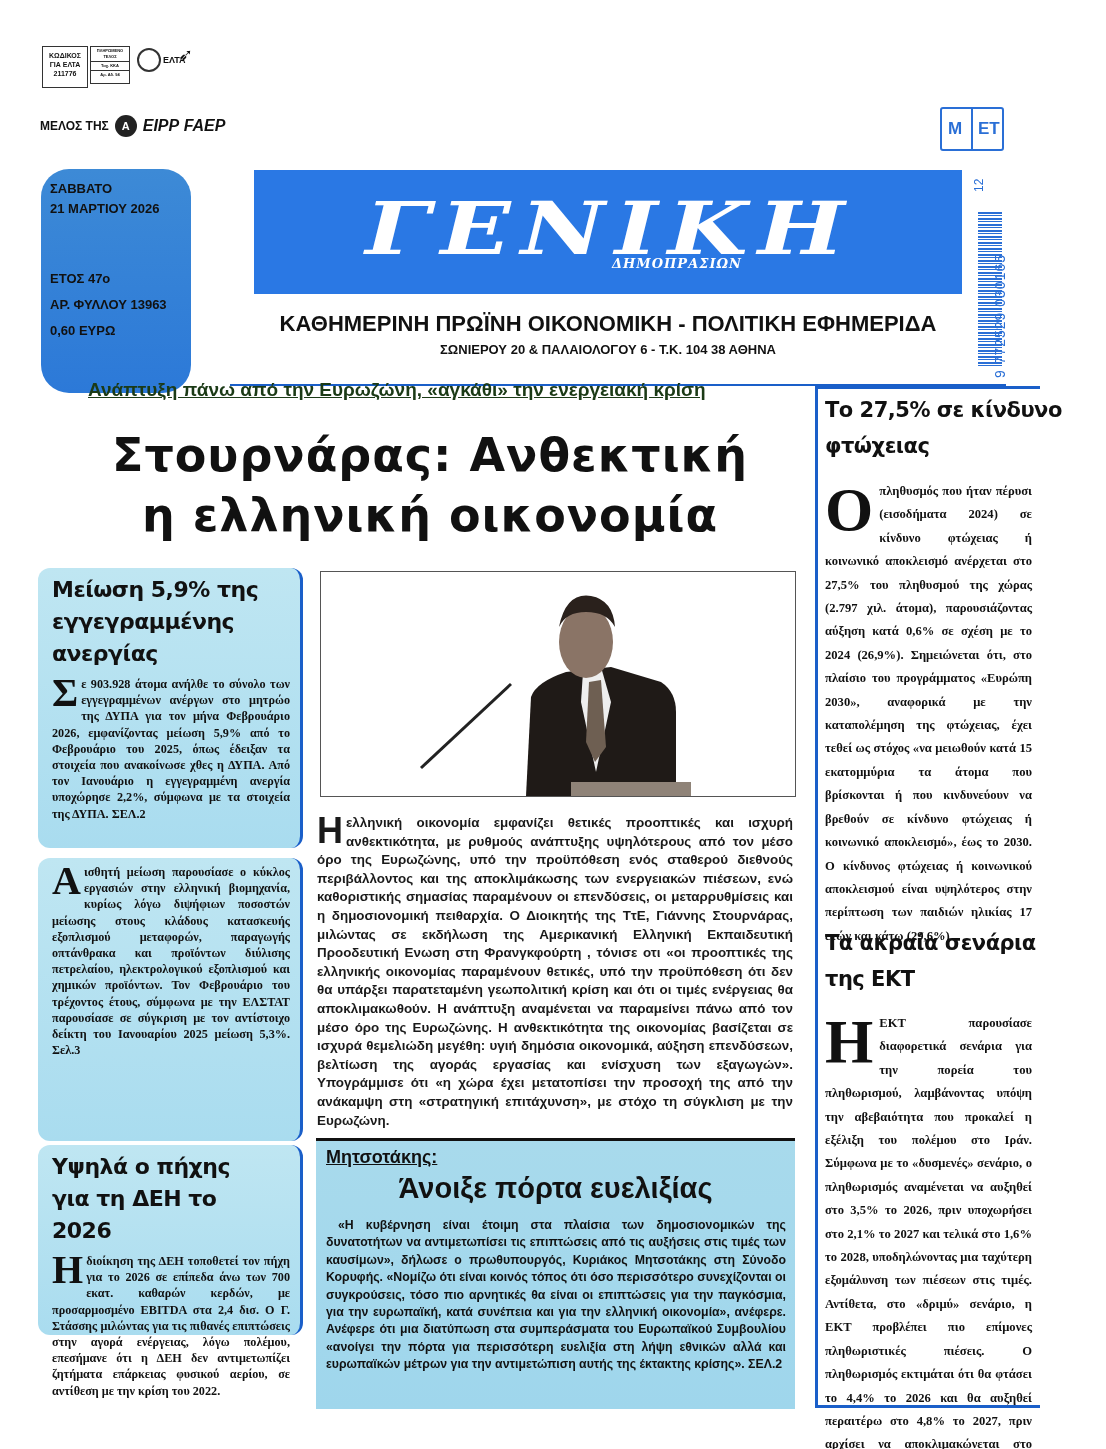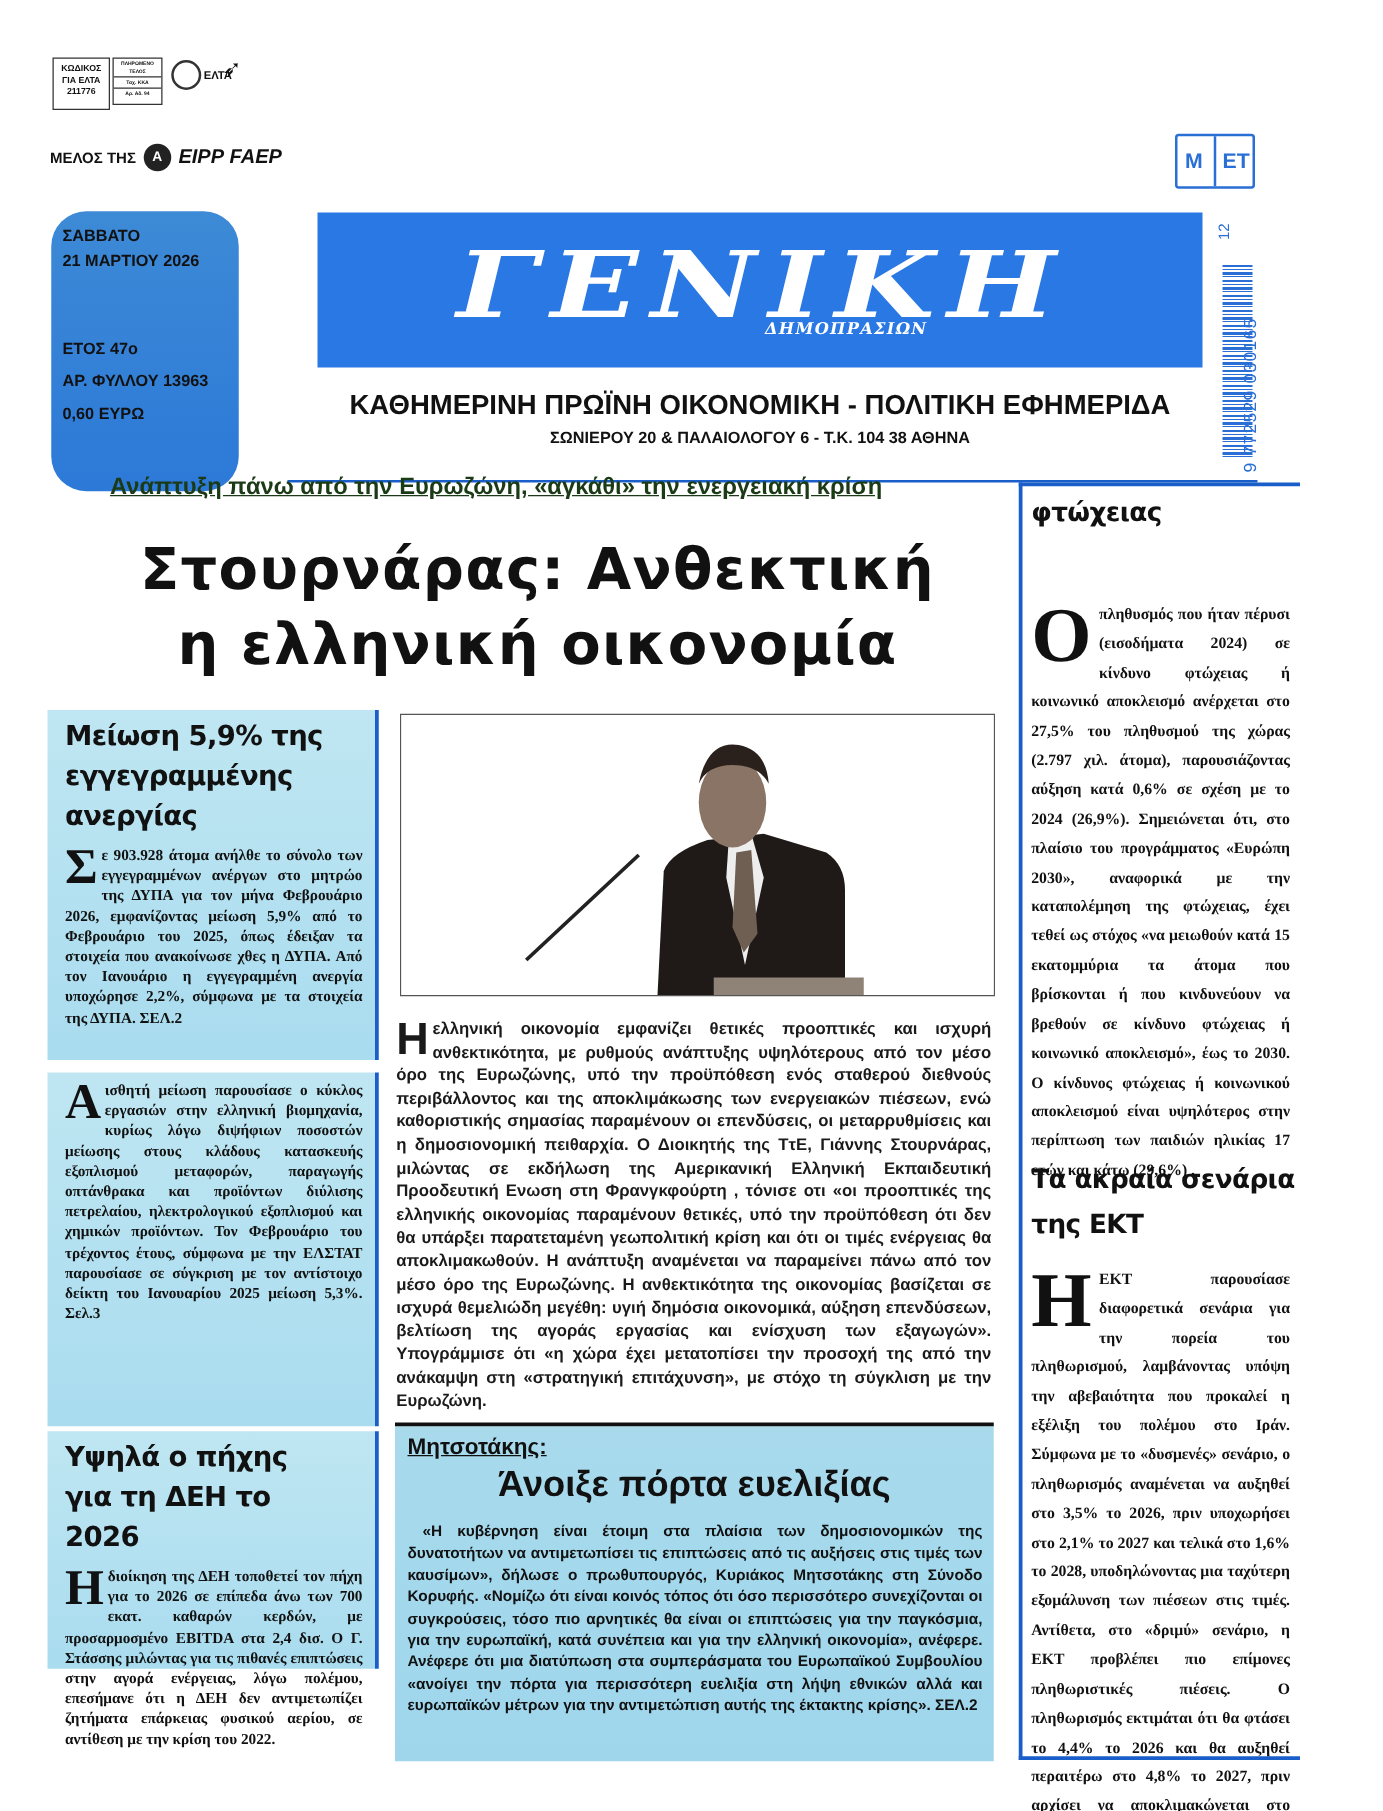--- a/index.html
+++ b/index.html
@@ -24,21 +24,21 @@
   .address { left:258px; top:342px; width:700px; text-align:center; font-size:13px; font-weight:bold; }
   .met { left:940px; top:107px; width:60px; height:40px; border:2px solid #2a6fd6; border-radius:3px; color:#2a6fd6; font-weight:bold; font-size:17px; }
   .met span { position:absolute; top:10px; }
   .met .divider { position:absolute; left:29px; top:0; width:2px; height:40px; background:#2a6fd6; }
   .barcode-num { left:972px; top:165px; color:#2a6fd6; font-size:12px; transform:rotate(-90deg); transform-origin:left top; white-space:nowrap; }
   .barcode { left:978px; top:212px; width:24px; height:155px; background:repeating-linear-gradient(180deg,#2a6fd6 0 2px,#fff 2px 3px,#2a6fd6 3px 4px,#fff 4px 6px); }
   .barcode-digits { left:992px; top:378px; color:#2a6fd6; font-size:14px; transform:rotate(-90deg); transform-origin:left top; white-space:nowrap; letter-spacing:1px; }
   .rule { left:230px; top:384px; width:776px; height:2px; background:#1a5fc9; }
   .kicker { left:88px; top:379px; font-size:19px; font-weight:bold; text-decoration:underline; color:#1b3a16; }
   .headline { left:70px; top:425px; width:720px; text-align:center; font-size:46px; font-weight:900; line-height:60px; font-family:"DejaVu Sans", sans-serif; letter-spacing:1px; }
-  .sidebox { left:38px; width:262px; background:linear-gradient(180deg,#bfe6f2,#a9dcef); border-right:3px solid #1a5fc9; }
+  .sidebox { left:38px; width:262px; background:linear-gradient(180deg,#bfe6f2,#a9dcef); border-right:3px solid #1a5fc9;border-radius:12px; }
   .sidebox h2 { margin:0; font-size:22px; font-weight:bold; line-height:32px; padding:6px 10px 0 14px; font-family:"DejaVu Sans", sans-serif; letter-spacing:-0.5px; }
   .sidebox p { margin:6px 0 0 0; padding:0 10px 0 14px; font-family:"Liberation Serif", serif; font-weight:bold; font-size:12.2px; line-height:16.2px; text-align:justify; }
   .dropcap { float:left; font-family:"Liberation Serif", serif; font-weight:bold; font-size:40px; line-height:32px; margin:1px 3px 0 0; }
   .photo { left:320px; top:571px; width:474px; height:224px; border:1px solid #555; background:#fff; overflow:hidden; }
   .main-body { left:317px; top:814px; width:476px; font-size:13.4px; line-height:18.6px; text-align:justify; font-weight:bold; color:#1a1a1a; }
   .main-body .dropcap { font-family:"Liberation Sans", sans-serif; font-size:36px; line-height:30px; margin-top:2px; }
   .mit-box { left:316px; top:1138px; width:479px; height:268px; background:linear-gradient(180deg,#a8daec,#9fd6ec); border-top:3px solid #111; }
   .mit-kicker { left:326px; top:1147px; font-size:18px; font-weight:bold; text-decoration:underline; }
   .mit-title { left:316px; top:1172px; width:479px; text-align:center; font-size:29px; font-weight:bold; }
   .mit-body { left:326px; top:1217px; width:460px; font-size:12.3px; line-height:17.4px; font-weight:bold; text-align:justify; text-indent:12px; }
@@ -132,20 +132,21 @@
 </div>
 
 <div class="abs mit-box"></div>
 <div class="abs mit-kicker">Μητσοτάκης:</div>
 <div class="abs mit-title">Άνοιξε πόρτα ευελιξίας</div>
 <div class="abs mit-body">«Η κυβέρνηση είναι έτοιμη στα πλαίσια των δημοσιονομικών της δυνατοτήτων να αντιμετωπίσει τις επιπτώσεις από τις αυξήσεις στις τιμές των καυσίμων», δήλωσε ο πρωθυπουργός, Κυριάκος Μητσοτάκης στη Σύνοδο Κορυφής. «Νομίζω ότι είναι κοινός τόπος ότι όσο περισσότερο συνεχίζονται οι συγκρούσεις, τόσο πιο αρνητικές θα είναι οι επιπτώσεις για την παγκόσμια, για την ευρωπαϊκή, κατά συνέπεια και για την ελληνική οικονομία», ανέφερε. Ανέφερε ότι μια διατύπωση στα συμπεράσματα του Ευρωπαϊκού Συμβουλίου «ανοίγει την πόρτα για περισσότερη ευελιξία στη λήψη εθνικών αλλά και ευρωπαϊκών μέτρων για την αντιμετώπιση αυτής της έκτακτης κρίσης». ΣΕΛ.2</div>
 
 <div class="abs rightbox"></div>
 
 <div class="abs rb-title" style="top:392px">
+  <div>Το 27,5% σε κίνδυνο</div>
   <div>φτώχειας</div>
 </div>
 <div class="abs rb-body" style="top:480px">
   <span class="dropcap">Ο</span><span>πληθυσμός που ήταν πέρυσι (εισοδήματα 2024) σε κίνδυνο φτώχειας ή κοινωνικό αποκλεισμό ανέρχεται στο 27,5% του πληθυσμού της χώρας (2.797 χιλ. άτομα), παρουσιάζοντας αύξηση κατά 0,6% σε σχέση με το 2024 (26,9%). Σημειώνεται ότι, στο πλαίσιο του προγράμματος «Ευρώπη 2030», αναφορικά με την καταπολέμηση της φτώχειας, έχει τεθεί ως στόχος «να μειωθούν κατά 15 εκατομμύρια τα άτομα που βρίσκονται ή που κινδυνεύουν να βρεθούν σε κίνδυνο φτώχειας ή κοινωνικό αποκλεισμό», έως το 2030. Ο κίνδυνος φτώχειας ή κοινωνικού αποκλεισμού είναι υψηλότερος στην περίπτωση των παιδιών ηλικίας 17 ετών και κάτω (29,6%) .</span>
 </div>
 
 <div class="abs rb-title" style="top:925px">
   <div>Τα ακραία σενάρια</div>
   <div>της ΕΚΤ</div>
 </div>

